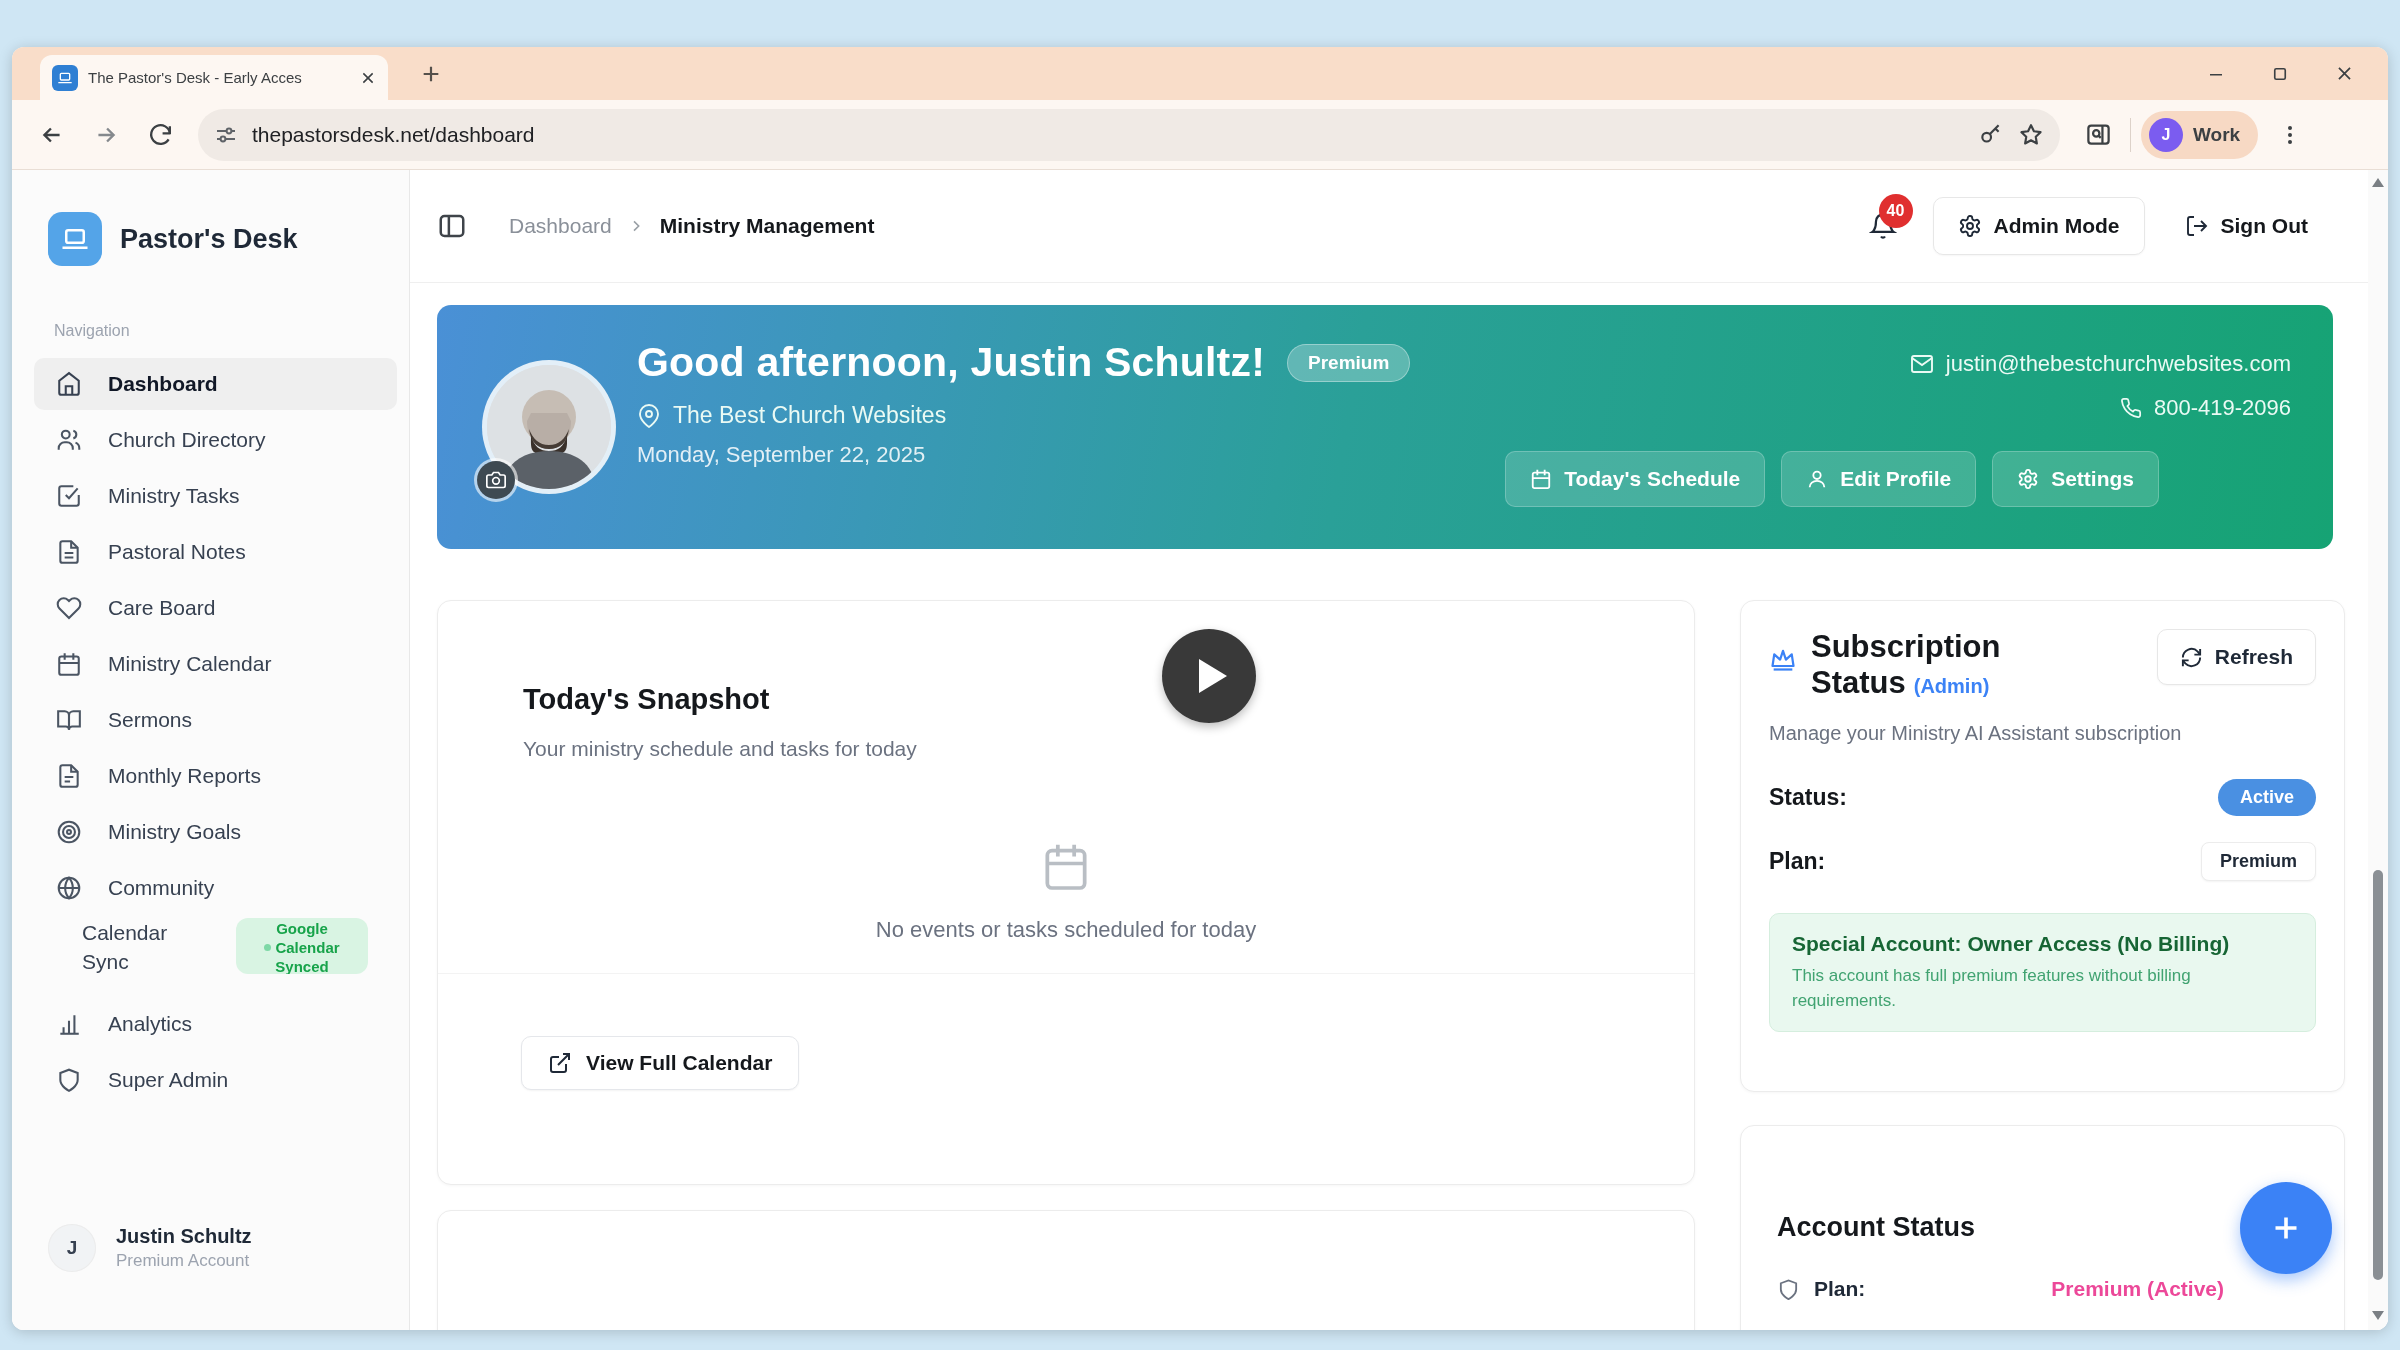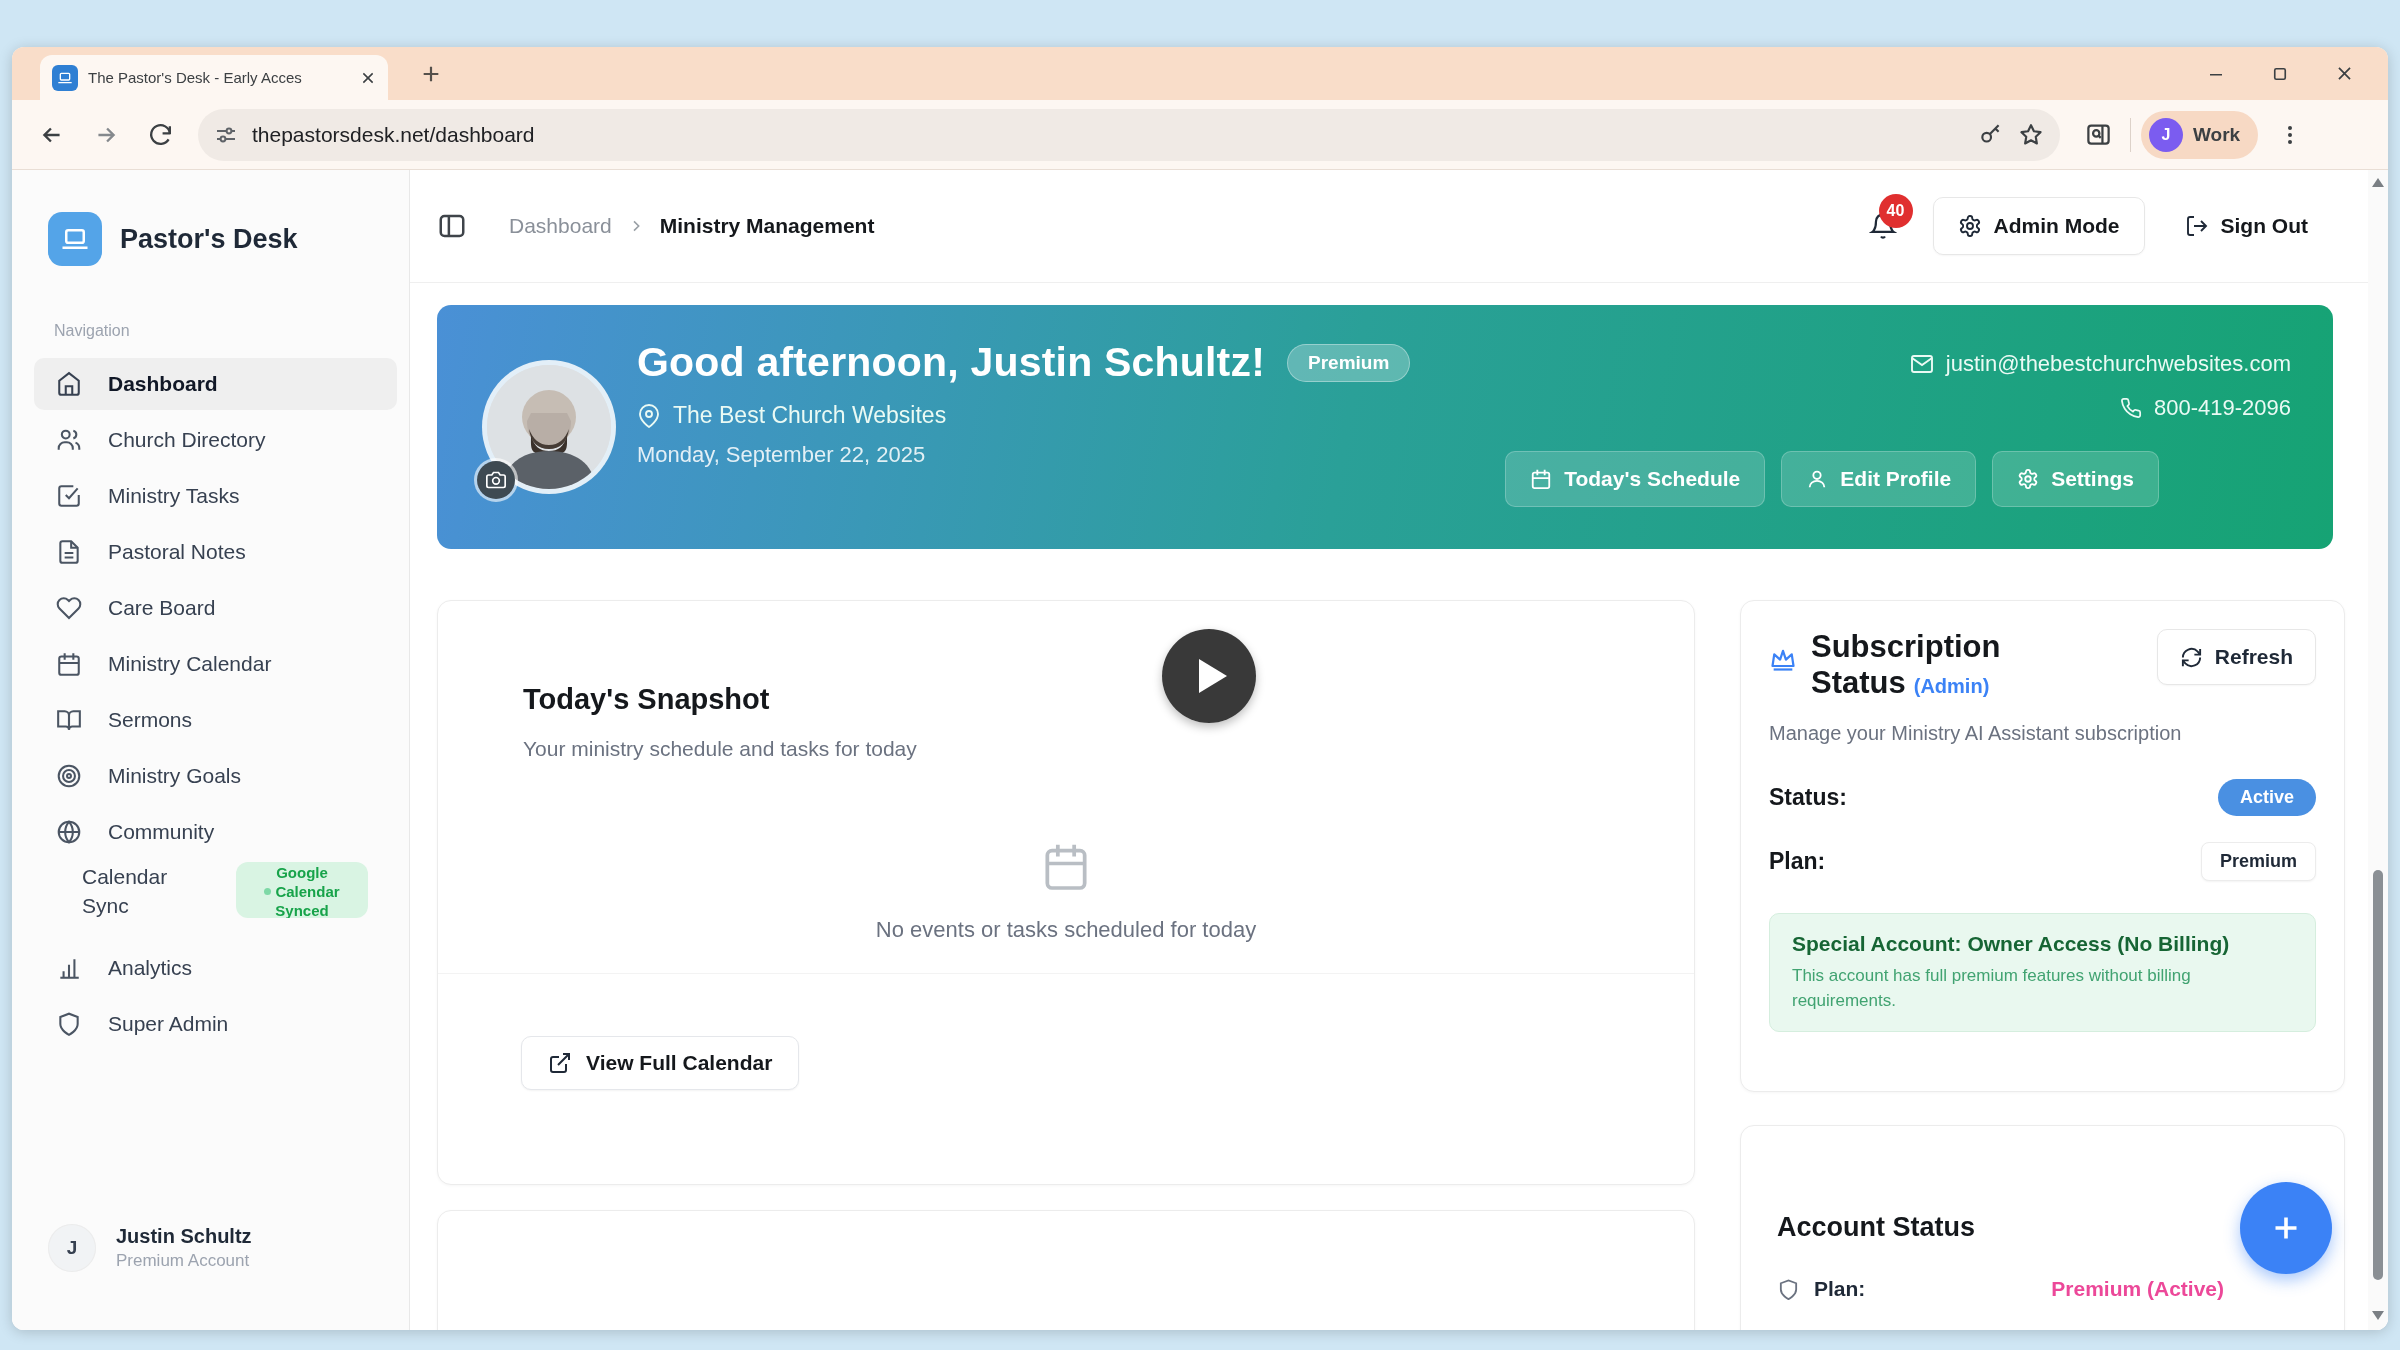--- a/index.html
+++ b/index.html
@@ -321,20 +321,27 @@
         </div>
         <div class="nav-item">
           <svg class="ic" width="26" height="26" viewBox="0 0 24 24" fill="none" stroke="#4b5563" stroke-width="1.9">
               <path d="M2 4h6a4 4 0 0 1 4 4v13a3 3 0 0 0-3-3H2z"></path>
               <path d="M22 4h-6a4 4 0 0 0-4 4v13a3 3 0 0 1 3-3h7z"></path>
             </svg>
           <span class="lbl">Sermons</span>
         </div>
         <div class="nav-item">
           <svg class="ic" width="26" height="26" viewBox="0 0 24 24" fill="none" stroke="#4b5563" stroke-width="1.9">
+              <path d="M14 2H6a2 2 0 0 0-2 2v16a2 2 0 0 0 2 2h12a2 2 0 0 0 2-2V8z"></path>
+              <path d="M14 2v6h6M8 13h8M8 17h5"></path>
+            </svg>
+          <span class="lbl">Monthly Reports</span>
+        </div>
+        <div class="nav-item">
+          <svg class="ic" width="26" height="26" viewBox="0 0 24 24" fill="none" stroke="#4b5563" stroke-width="1.9">
               <circle cx="12" cy="12" r="9.5"></circle>
               <circle cx="12" cy="12" r="5.5"></circle>
               <circle cx="12" cy="12" r="1.8"></circle>
             </svg>
           <span class="lbl">Ministry Goals</span>
         </div>
         <div class="nav-item">
           <svg class="ic" width="26" height="26" viewBox="0 0 24 24" fill="none" stroke="#4b5563" stroke-width="1.9">
               <circle cx="12" cy="12" r="9.5"></circle>
               <path d="M2.5 12h19M12 2.5a14.5 14.5 0 0 1 0 19 14.5 14.5 0 0 1 0-19z"></path>

